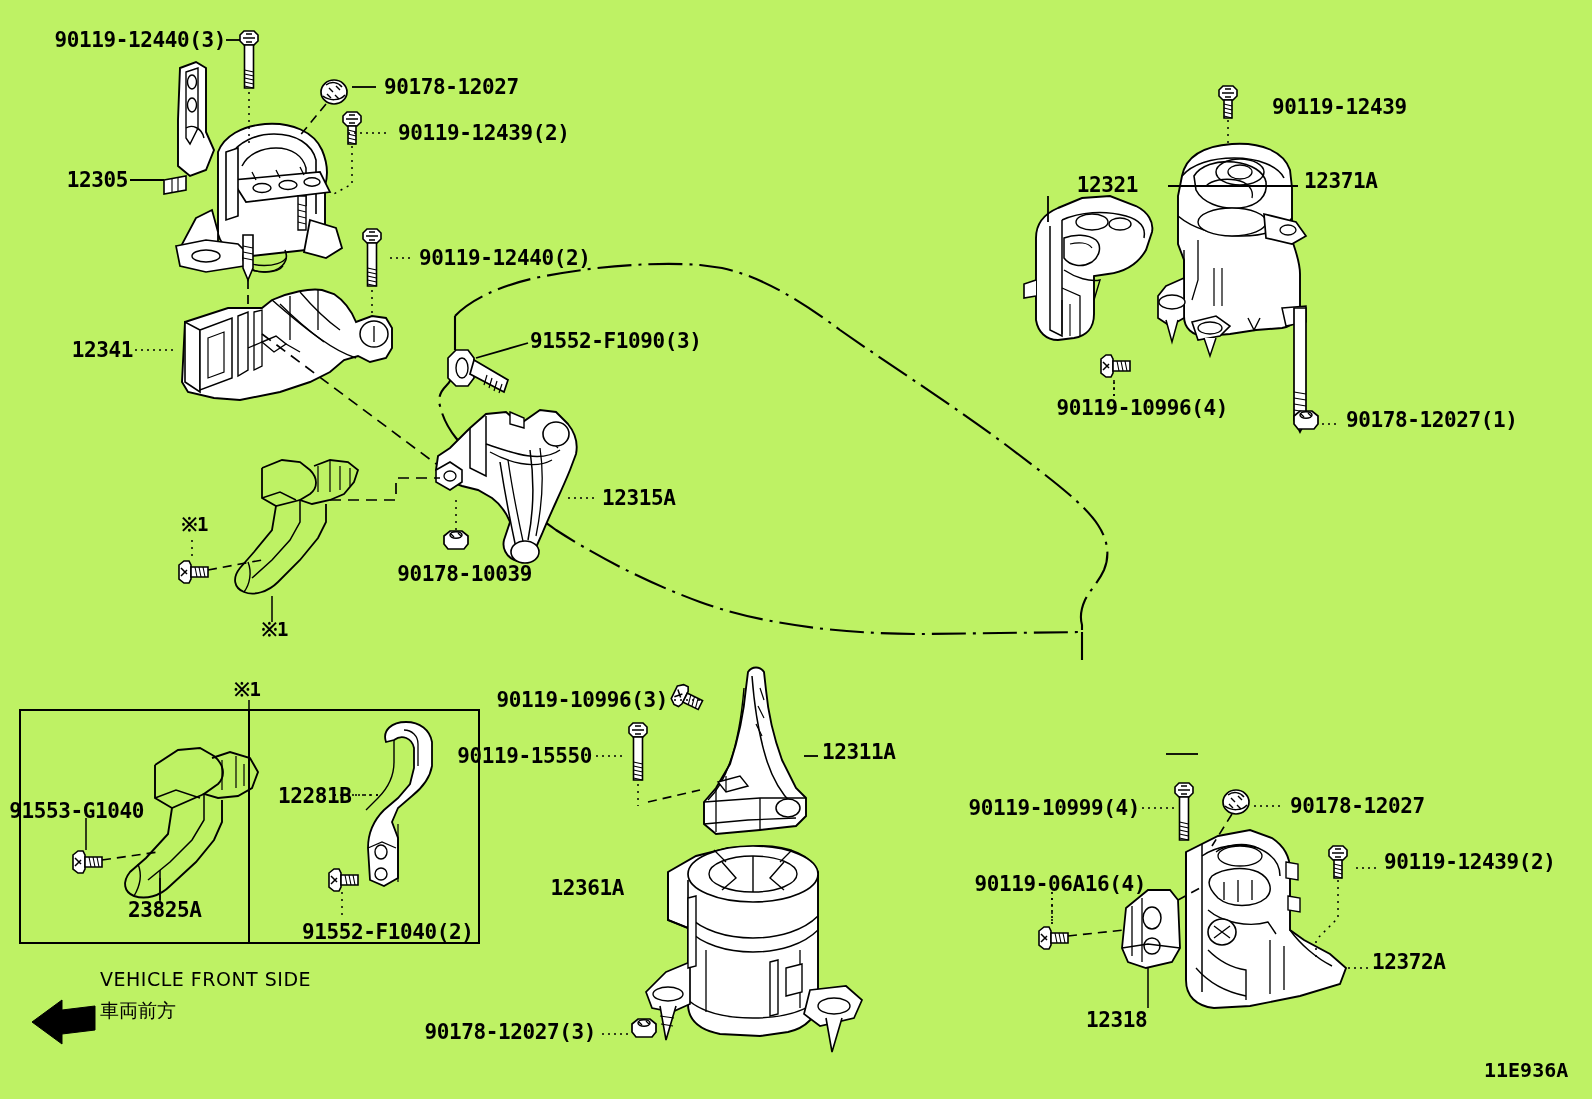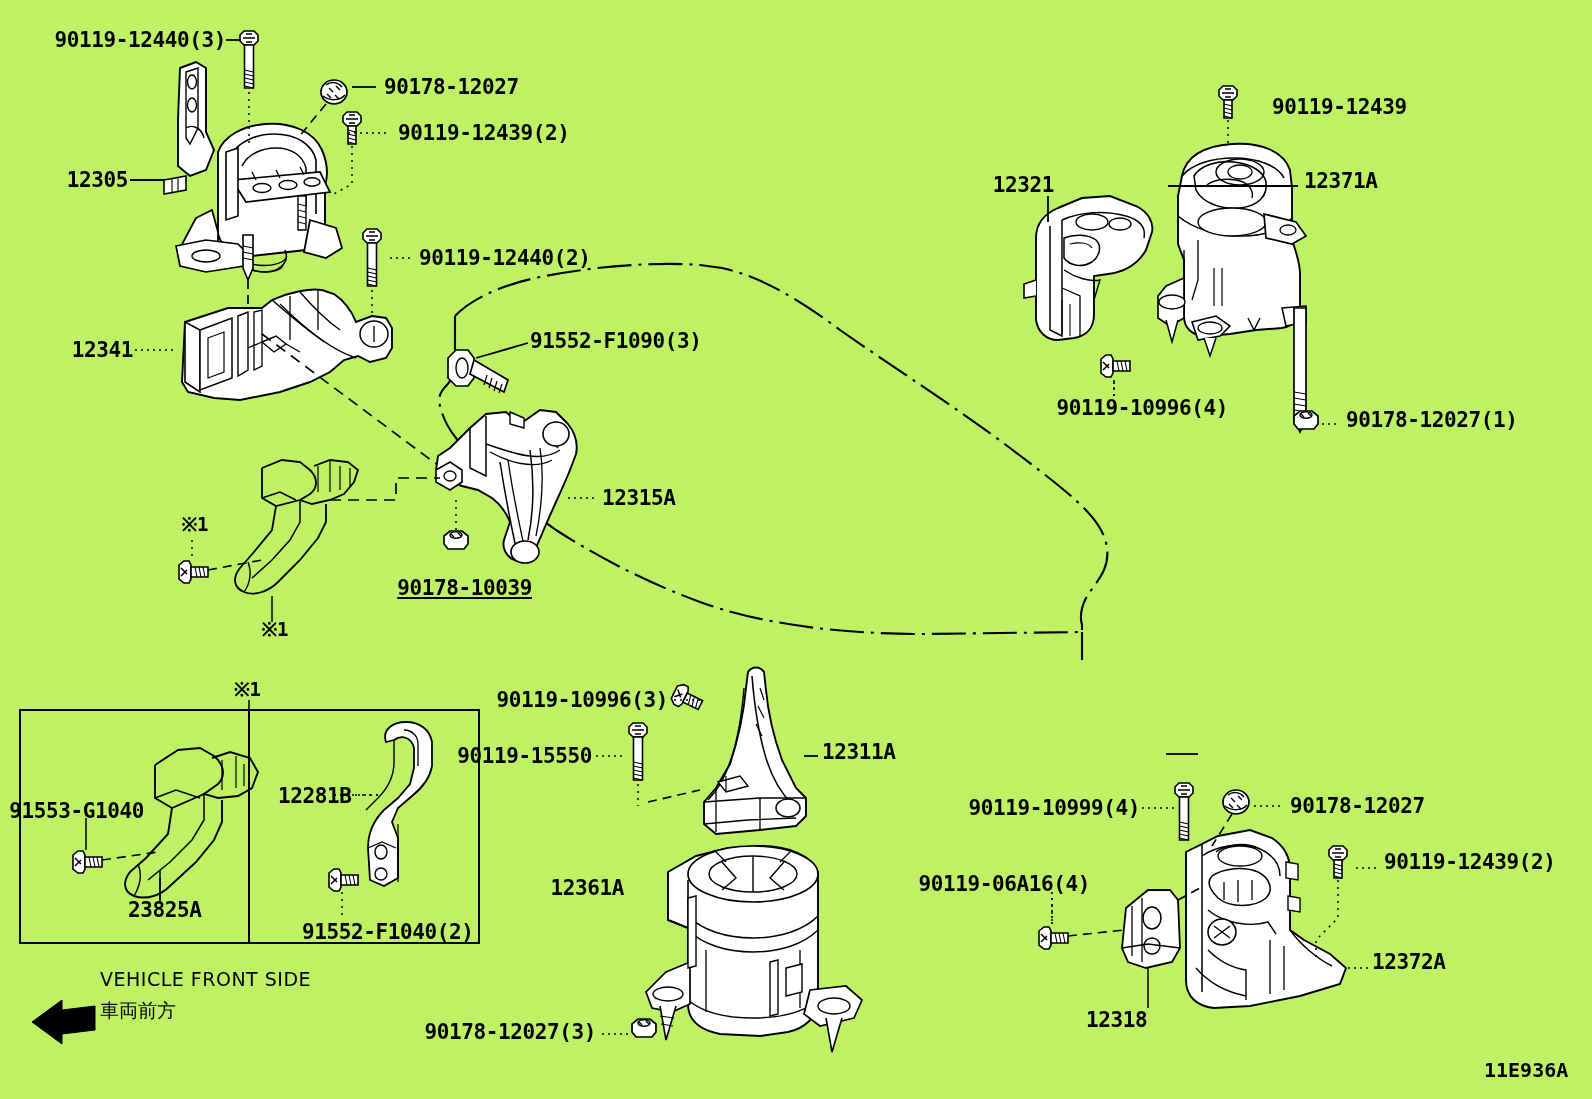--- a/index.html
+++ b/index.html
@@ -585,29 +585,29 @@
   <div class="lbl r" style="left:128px; top:170px;">12305</div>
 
   <div class="lbl" style="left:419px; top:248px;">90119-12440(2)</div>
 
   <div class="lbl r" style="left:133px; top:340px;">12341</div>
 
   <div class="lbl" style="left:530px; top:331px;">91552-F1090(3)</div>
 
   <div class="lbl" style="left:602px; top:488px;">12315A</div>
 
-  <div class="lbl r" style="left:532px; top:578px;text-decoration:underline;">90178-10039</div>
+  <div class="lbl r" style="left:532px; top:564px;">90178-10039</div>
 
   <div class="lbl lbl-mark r" style="left:208px; top:515px;">※1</div>
 
   <div class="lbl lbl-mark r" style="left:288px; top:620px;">※1</div>
 
   <div class="lbl" style="left:1272px; top:97px;">90119-12439</div>
 
-  <div class="lbl r" style="left:1054px; top:175px;">12321</div>
+  <div class="lbl r" style="left:1138px; top:175px;">12321</div>
 
   <div class="lbl" style="left:1304px; top:171px;">12371A</div>
 
   <div class="lbl r" style="left:1228px; top:398px;">90119-10996(4)</div>
 
   <div class="lbl" style="left:1346px; top:410px;">90178-12027(1)</div>
 
   <div class="lbl lbl-mark" style="left:234px; top:680px;">※1</div>
 
   <div class="lbl r" style="left:144px; top:801px;">91553-G1040</div>
@@ -627,21 +627,21 @@
   <div class="lbl r" style="left:624px; top:878px;">12361A</div>
 
   <div class="lbl r" style="left:596px; top:1022px;">90178-12027(3)</div>
 
   <div class="lbl r" style="left:1140px; top:798px;">90119-10999(4)</div>
 
   <div class="lbl" style="left:1290px; top:796px;">90178-12027</div>
 
   <div class="lbl" style="left:1384px; top:852px;">90119-12439(2)</div>
 
-  <div class="lbl r" style="left:1090px; top:874px;">90119-06A16(4)</div>
+  <div class="lbl r" style="left:1146px; top:874px;">90119-06A16(4)</div>
 
   <div class="lbl" style="left:1086px; top:1010px;">12318</div>
 
   <div class="lbl" style="left:1372px; top:952px;">12372A</div>
 
   <div class="front-jp" style="left:100px; top:998px;">車両前方</div>
 
   <div class="front-en" style="left:100px; top:968px;">VEHICLE FRONT SIDE</div>
 
   <div class="figid" style="left:1484px; top:1058px;">11E936A</div>

